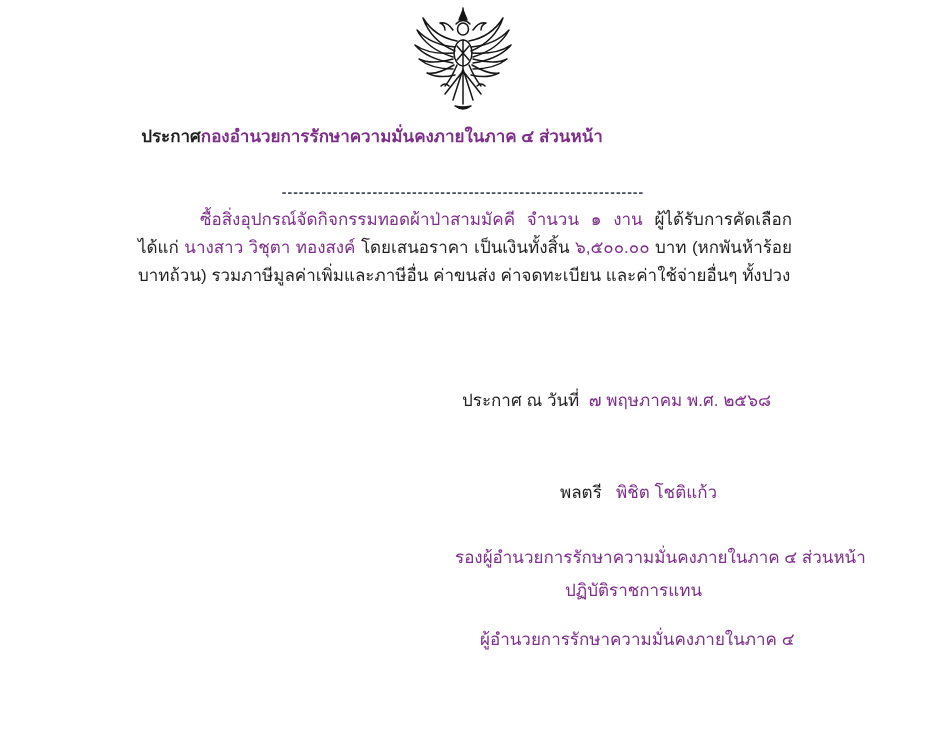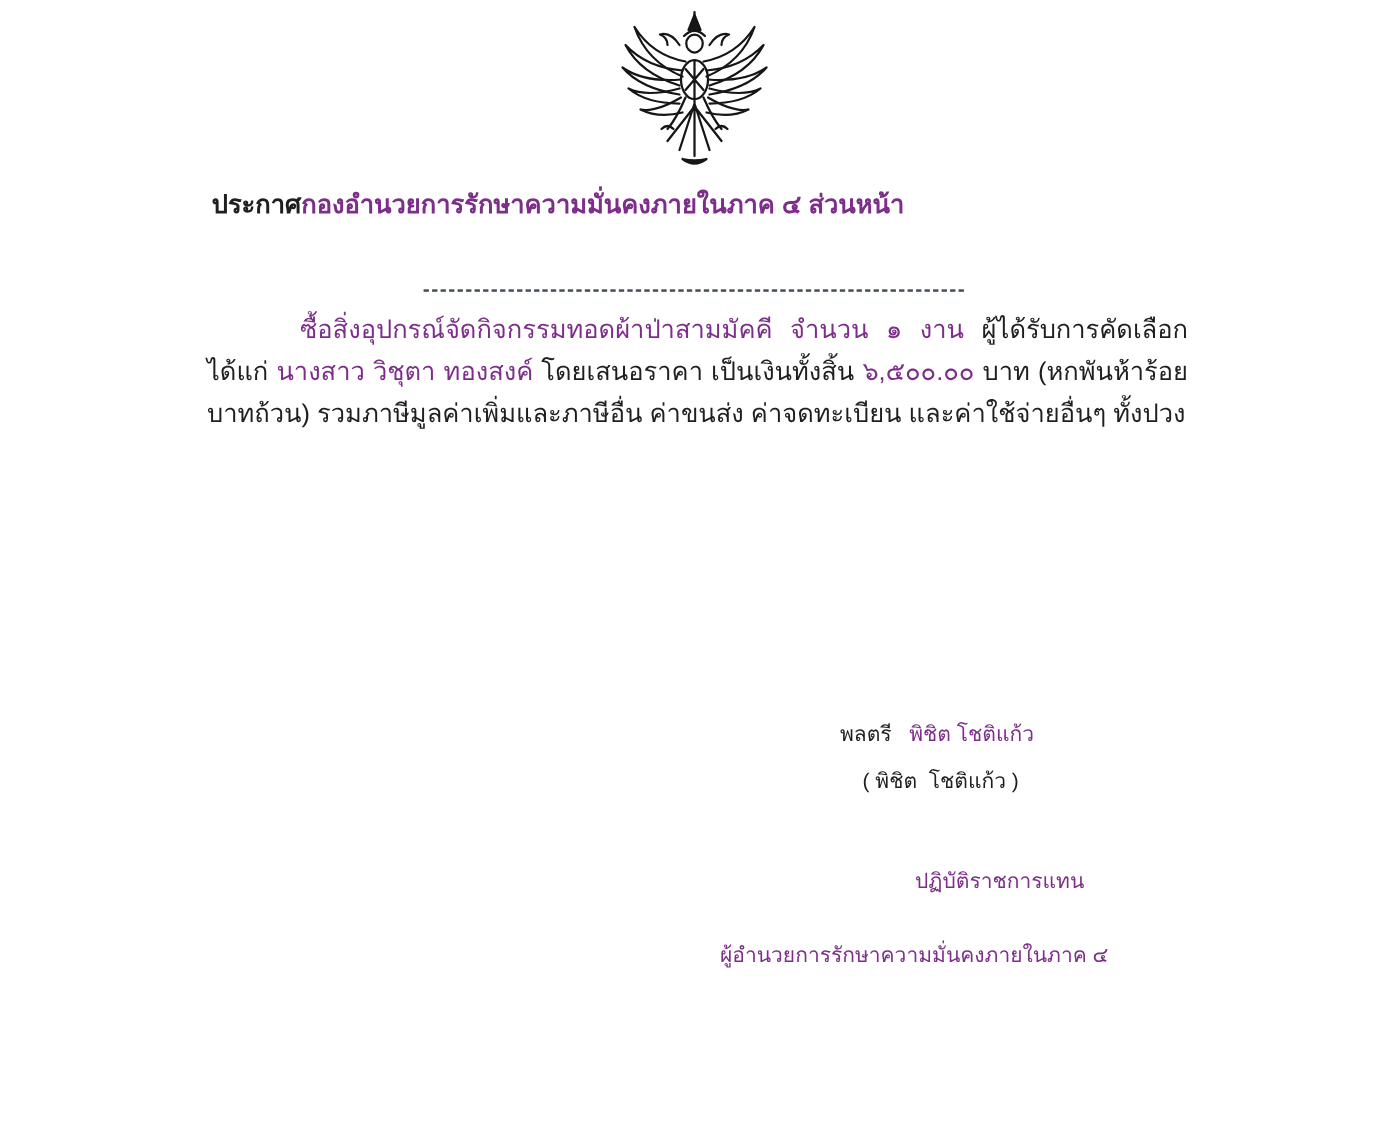--- a/index.html
+++ b/index.html
@@ -31,26 +31,26 @@
     font-size:17px;line-height:28px;text-align:justify;
   }
   .body-text p{margin:0;text-indent:62px;}
   .ink{color:var(--ink,#1f1f1f);}
   .purple{color:var(--purple,#7d2d8a);}
   .date-line{
     position:absolute;top:386px;left:462px;
     font-size:17px;white-space:pre;
   }
   .sig-line{
-    position:absolute;font-size:14px;white-space:pre;
+    position:absolute;font-size:17px;white-space:pre;
   }
   .sig-name{top:478px;left:560px;}
   .sig-paren{top:509px;left:575px;}
   .sig-pos1{top:543px;left:455px;}
-  .sig-acting{top:576px;left:565px;margin-left:45px;}
+  .sig-acting{top:576px;left:565px;}
   .sig-pos2{top:610px;left:480px;margin-top:15px;}
 </style>
 </head>
 <body>
 
 <div class="page">
 
   <svg class="emblem" viewBox="0 0 104 108" aria-hidden="true">
     <g fill="none" stroke="#161616" stroke-width="1.5" stroke-linecap="round" stroke-linejoin="round">
 
@@ -88,23 +88,24 @@
 
   <div class="title-line title-1"><span class="ink">ประกาศ</span><span class="purple">กองอำนวยการรักษาความมั่นคงภายในภาค ๔ ส่วนหน้า</span></div>
 
 
   <div class="divider">----------------------------------------------------------------</div>
 
   <div class="body-text">
     <p><span class="purple">ซื้อสิ่งอุปกรณ์จัดกิจกรรมทอดผ้าป่าสามมัคคี จำนวน ๑ งาน </span><span class="ink">ผู้ได้รับการคัดเลือก ได้แก่ </span><span class="purple">นางสาว วิชุตา ทองสงค์ </span><span class="ink">โดยเสนอราคา เป็นเงินทั้งสิ้น </span><span class="purple">๖,๕๐๐.๐๐</span><span class="ink"> บาท (หกพันห้าร้อยบาทถ้วน) รวมภาษีมูลค่าเพิ่มและภาษีอื่น ค่าขนส่ง ค่าจดทะเบียน และค่าใช้จ่ายอื่นๆ ทั้งปวง</span></p>
   </div>
 
+  <div class="date-line"><span class="ink">ประกาศ ณ วันที่  </span><span class="purple">๗ พฤษภาคม พ.ศ. ๒๕๖๘</span></div>
 
   <div class="sig-line sig-name"><span class="ink">พลตรี   </span><span class="purple">พิชิต โชติแก้ว</span></div>
 
-  <div class="sig-line sig-paren ink">( พิชิต  โชติแก้ว )</div>
 
+  <div class="sig-line sig-pos1 purple">รองผู้อำนวยการรักษาความมั่นคงภายในภาค ๔ ส่วนหน้า</div>
 
   <div class="sig-line sig-acting purple">ปฏิบัติราชการแทน</div>
 
   <div class="sig-line sig-pos2 purple">ผู้อำนวยการรักษาความมั่นคงภายในภาค ๔</div>
 
 </div>
 
 </body></html>

